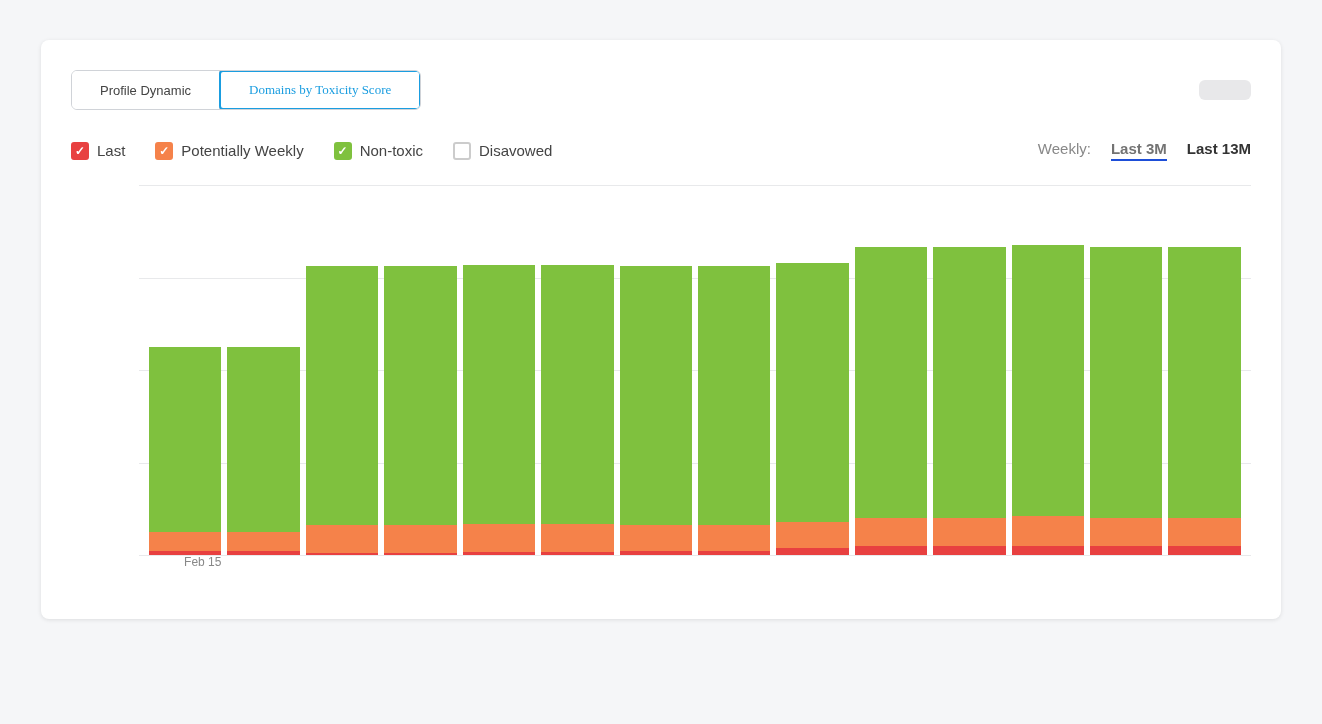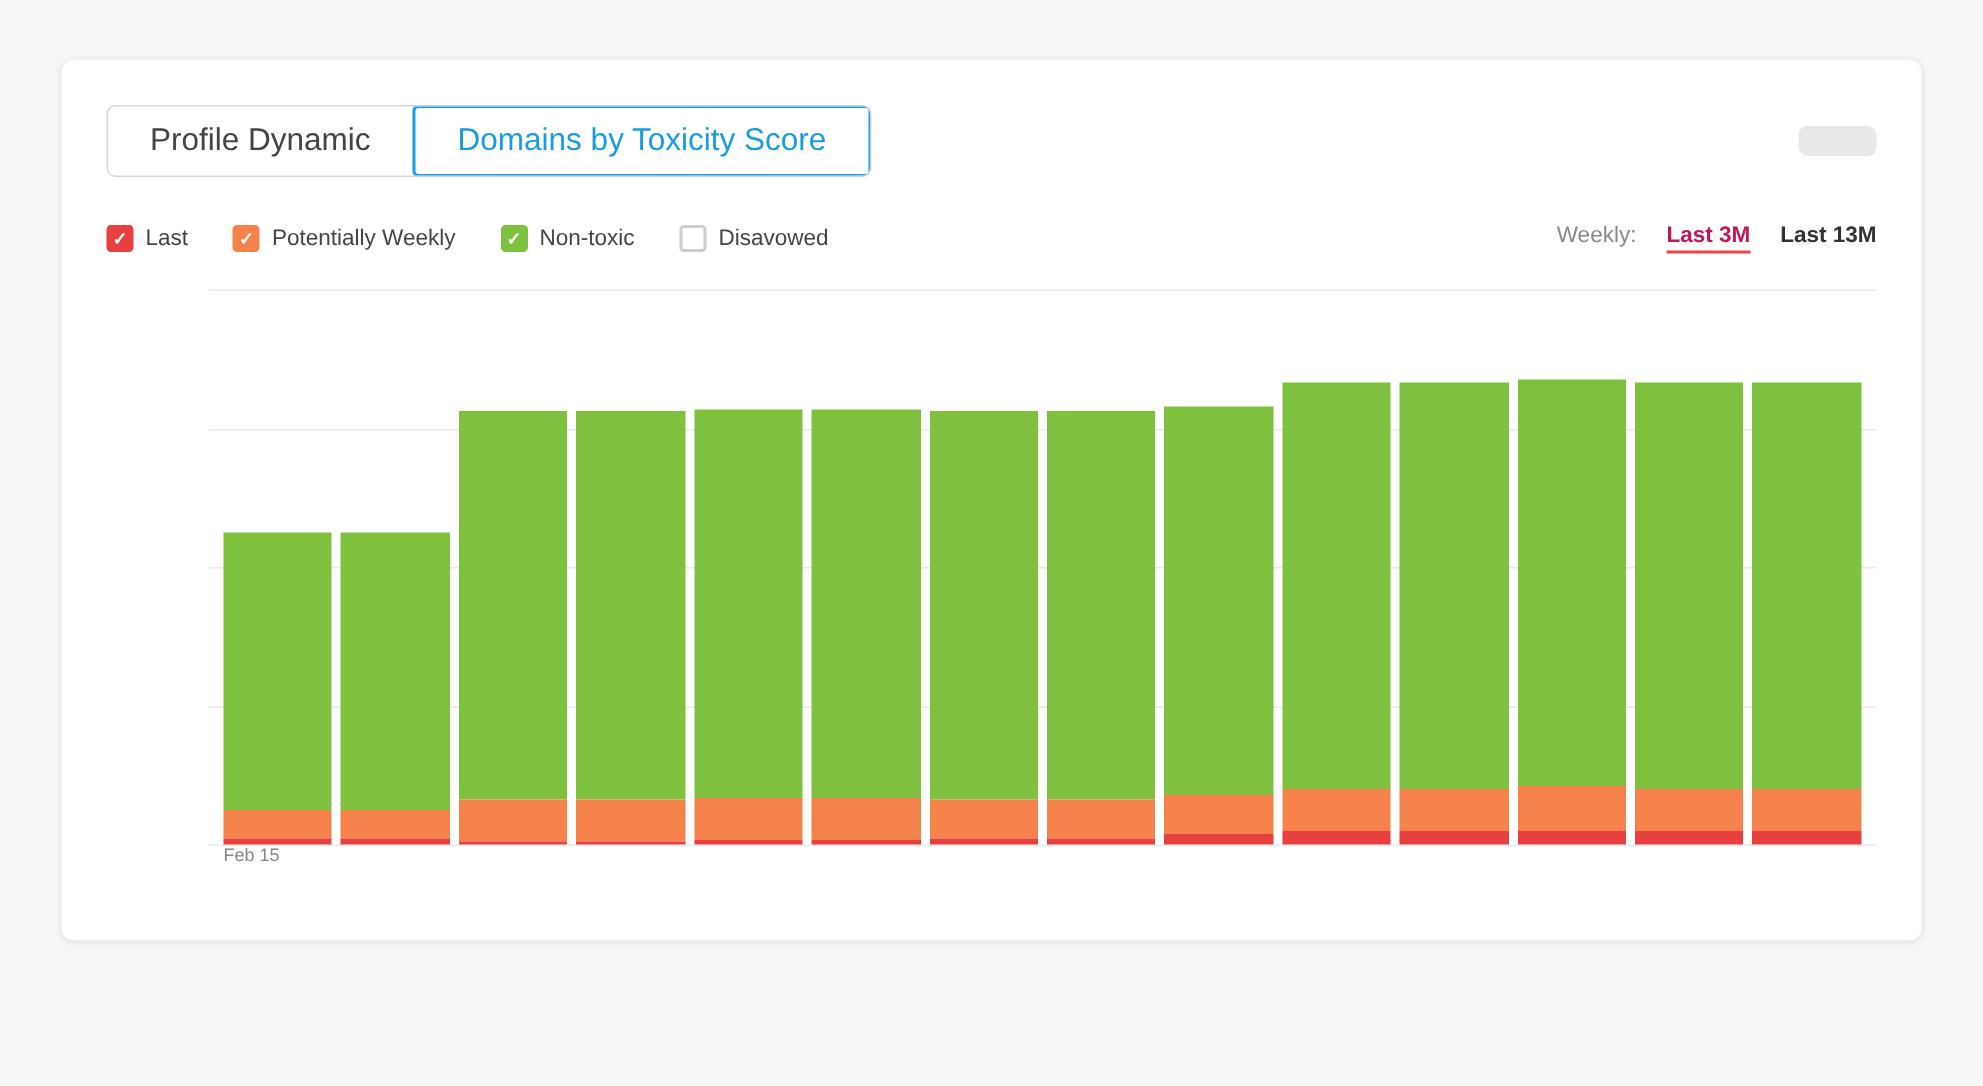--- a/index.html
+++ b/index.html
@@ -27,35 +27,36 @@
       margin-bottom: 30px;
     }
     .tabs {
       display: flex;
       border: 1px solid #d0d3d8;
       border-radius: 6px;
       overflow: hidden;
     }
     .tab {
       padding: 10px 28px;
-      font-size: 21px;
+      font-size: 13px;
       color: #444;
       cursor: pointer;
       background: #fff;
       border: none;
       border-right: 1px solid #d0d3d8;
       font-family: inherit;
     }
     .tab:last-child { border-right: none; }
     .tab.active {
       background: #fff;
       color: #1a9de0;
       border: 2px solid #1a9de0;
       border-radius: 4px;
       margin: -1px;
+      font-family: Liberation Serif, serif;
     }
     .view-report-btn {
       padding: 10px 26px;
       background: #e8e8ea;
       border: none;
       border-radius: 6px;
       font-size: 15px;
       color: #444;
       cursor: pointer;
       font-family: inherit;
@@ -97,22 +98,22 @@
     }
     .time-label { color: #888; }
     .time-option {
       font-size: 15px;
       color: #333;
       cursor: pointer;
       font-weight: 600;
       padding-bottom: 2px;
     }
     .time-option.active {
-      color: #be185d;
-      border-bottom: 2px solid #ef4444;
+      color: #737373;
+      border-bottom: 2px solid #1d4ed8;
     }
     .chart-area {
       display: flex;
       gap: 0;
     }
     .y-axis-label {
       writing-mode: vertical-rl;
       transform: rotate(180deg);
       font-size: 13px;
       color: #888;
@@ -189,21 +190,21 @@
       margin-left: 60px;
       padding: 0 10px;
       display: flex;
       align-items: flex-start;
       gap: 6px;
       height: 24px;
     }
     .x-label-group {
       flex: 1;
       display: flex;
-      justify-content: flex-start;
+      justify-content: flex-end;
     }
     .x-label {
       font-size: 12px;
       color: #888;
       text-align: center;
     }
   </style>
 </head>
 <body>
 

